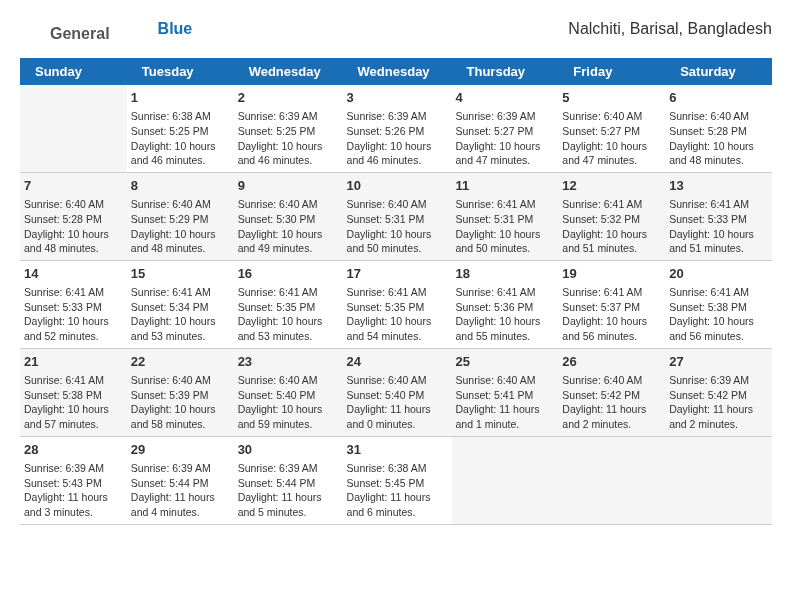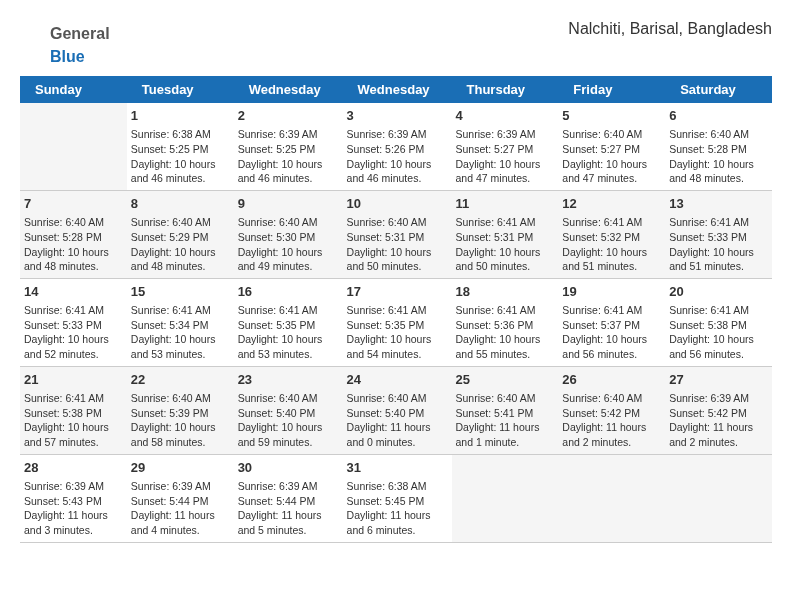--- a/index.html
+++ b/index.html
@@ -74,28 +74,28 @@
     }
     .empty-cell {
       background: #f5f5f5;
     }
   </style>
 </head>
 <body>
 
 <div class="header">
   <div class="logo">
-  <div style="display:flex;flex-direction:column;align-items:flex-start;">
+  <div style="display:flex;align-items:flex-start;">
     <div style="display:flex;align-items:center;">
       <div style="position:relative;width:28px;height:28px;margin-right:2px;">
         
       </div>
       <span style="font-size:16px;font-weight:bold;color:#555;">General</span>
     </div>
-    <span style="font-size:16px;font-weight:bold;color:#1a6eb5;margin-left:30px;">Blue</span>
+    <span style="font-size:16px;font-weight:bold;color:#1a6eb5;margin-left:48px;">Blue</span>
   </div>
 </div>
   <div class="title-area">
     <div class="location-title">Nalchiti, Barisal, Bangladesh</div>
   </div>
 </div>
 
 <table>
   <thead>
     <tr>

